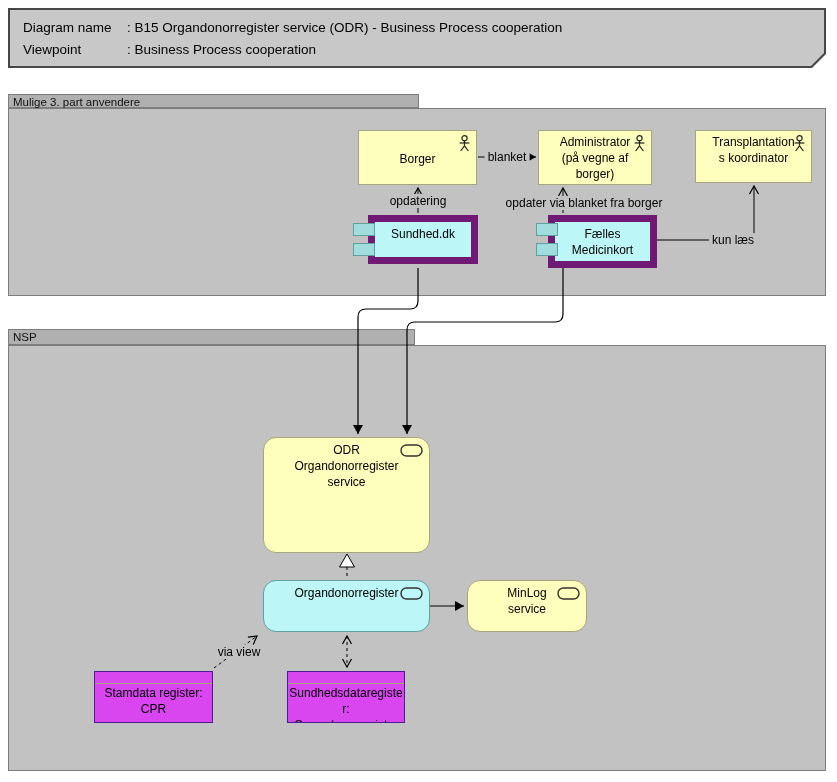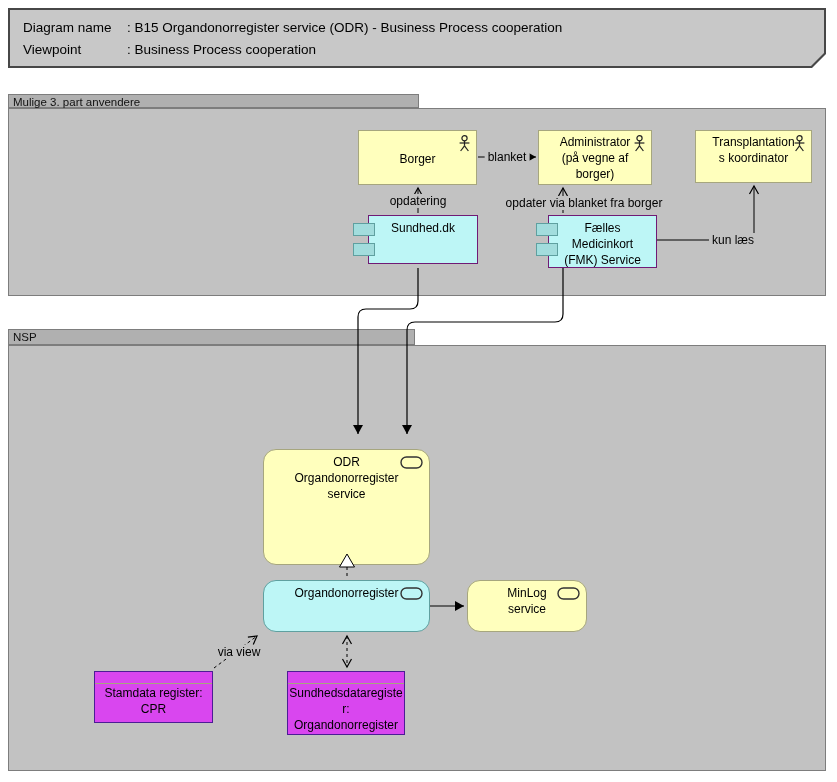--- a/index.html
+++ b/index.html
@@ -27,21 +27,21 @@
   }
   .grp-body{
     position:absolute;background:#c2c2c2;border:1px solid #7d7d7d;box-sizing:border-box;
   }
   
   .node{
     position:absolute;box-sizing:border-box;font-size:12px;line-height:16px;text-align:center;
     z-index:2;overflow:hidden;
   }
   .actor-box{background:#ffffbd;border:1px solid #a6a67e;padding-top:20px;}
-  .comp-box{background:#bdf6f6;border:1px solid #701a75;padding-top:4px;}
+  .comp-box{background:#bdf6f6;border:7px solid #701a75;padding-top:4px;}
   .svc-yellow{background:#ffffbd;border:1px solid #a6a67e;border-radius:13px;padding-top:4px;}
   .svc-cyan{background:#bdf6f6;border:1px solid #5fa0a0;border-radius:13px;padding-top:4px;}
   .data-box{background:#d946ef;border:1px solid #4c1d95;}
   .data-band{height:11px;border-bottom:1px solid #a6a67e;}
   .data-text{padding-top:1px;}
   .actor-icon{position:absolute;top:4px;right:5px;}
   .service-icon{position:absolute;top:6px;right:6px;}
   .port{
     position:absolute;width:22px;height:13px;background:#a2dddd;border:1px solid #5fa0a0;
     box-sizing:border-box;z-index:3;
@@ -130,21 +130,21 @@
   <div class="port" style="left:353px;top:243px;"></div>
 
   <div class="node comp-box" style="left:548px;top:215px;width:109px;height:53px;">
     <div>Fælles</div>
     <div>Medicinkort</div>
     <div>(FMK) Service</div>
   </div>
   <div class="port" style="left:536px;top:223px;"></div>
   <div class="port" style="left:536px;top:243px;"></div>
 
-  <div class="node svc-yellow" style="left:263px;top:437px;width:167px;height:116px;margin-top:12px;">
+  <div class="node svc-yellow" style="left:263px;top:437px;width:167px;height:116px;">
     <div>ODR</div>
     <div>Organdonorregister</div>
     <div>service</div>
     <span class="service-icon">
       <svg width="23" height="13" viewBox="0 0 23 13">
           <rect x="1" y="1" width="21" height="11" rx="5.5" ry="5.5" fill="none" stroke="#333" stroke-width="1.4"></rect>
         </svg>
     </span>
   </div>
 
@@ -168,21 +168,21 @@
   </div>
 
   <div class="node data-box" style="left:94px;top:671px;width:119px;height:52px;">
     <div class="data-band"></div>
     <div class="data-text">
       <div>Stamdata register:</div>
       <div>CPR</div>
     </div>
   </div>
 
-  <div class="node data-box" style="left:287px;top:671px;width:118px;height:64px;">
+  <div class="node data-box" style="left:287px;top:671px;width:118px;height:52px;">
     <div class="data-band"></div>
     <div class="data-text">
       <div>Sundhedsdataregiste</div>
       <div>r:</div>
       <div>Organdonorregister</div>
     </div>
   </div>
 
   <svg id="rel-layer" width="837" height="782" viewBox="0 0 837 782">
     <defs>

